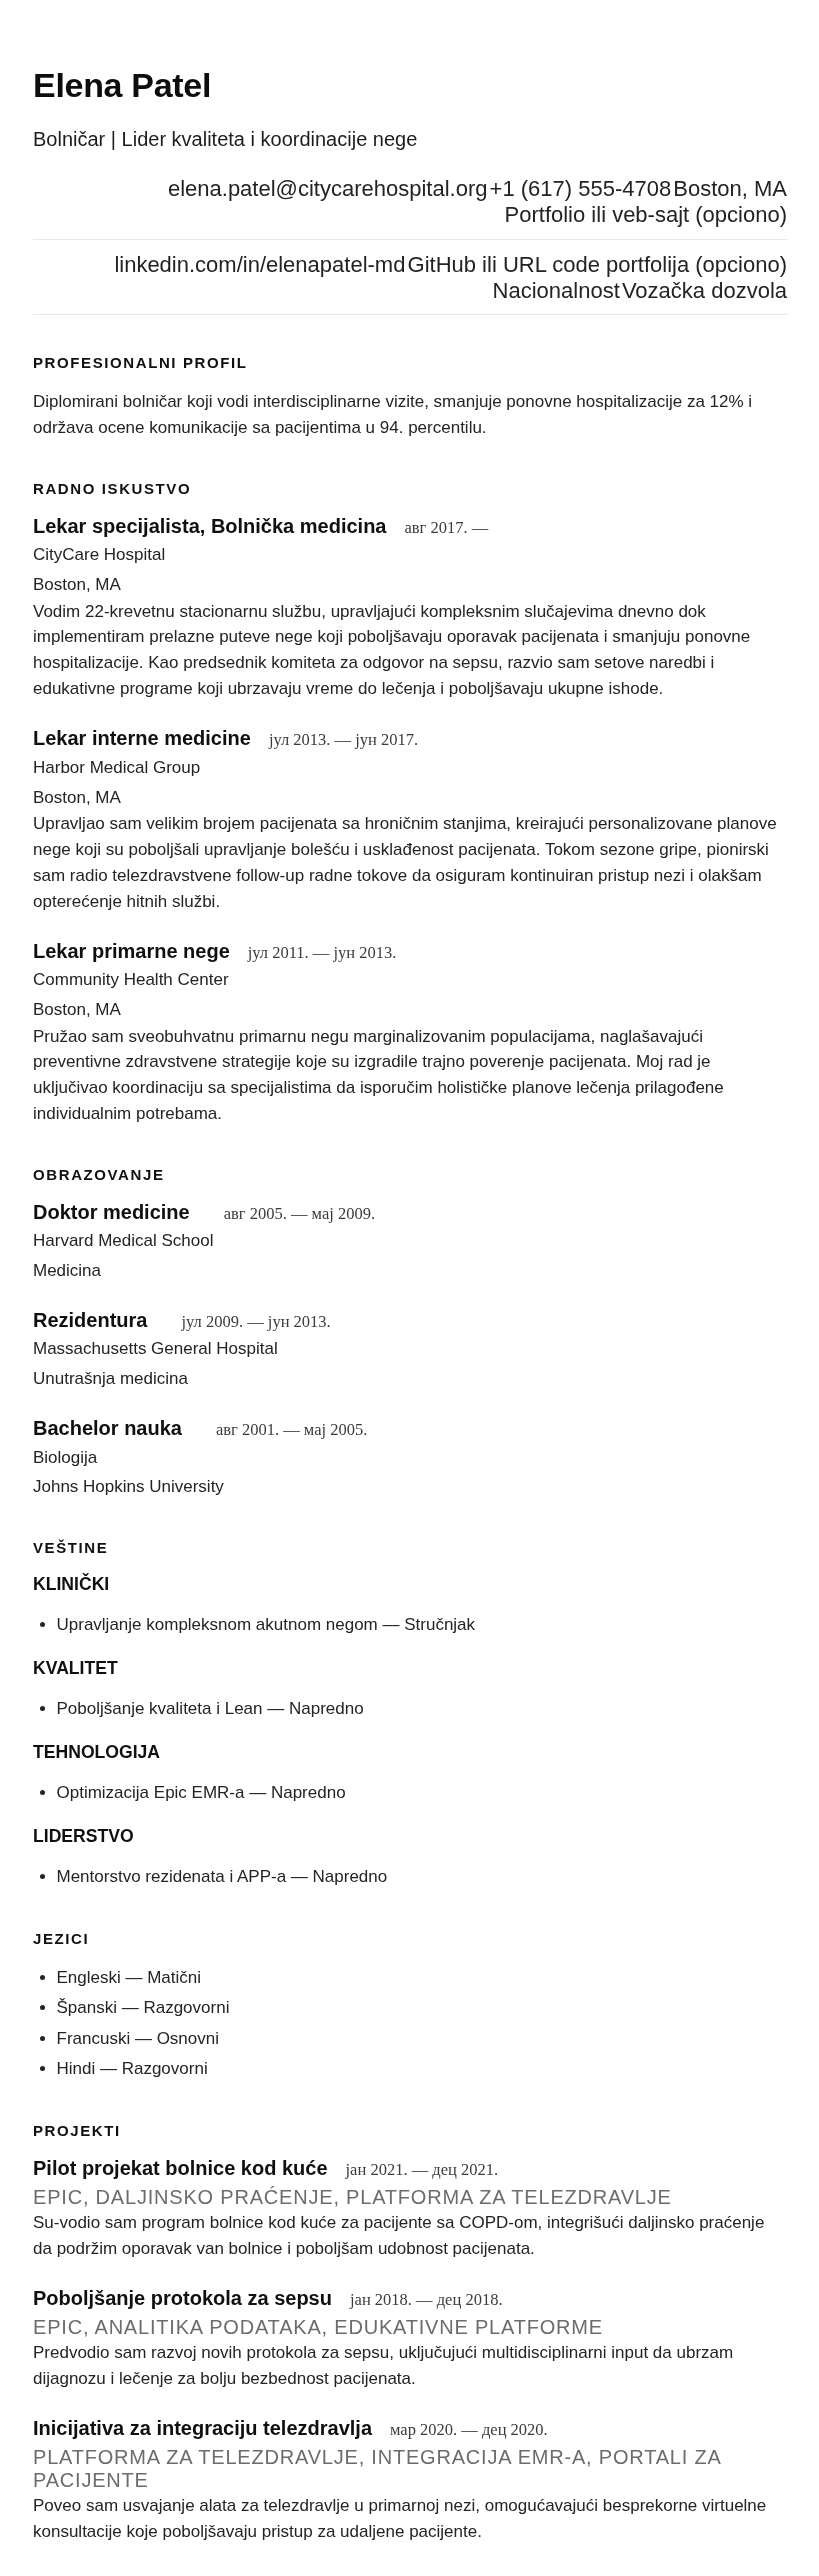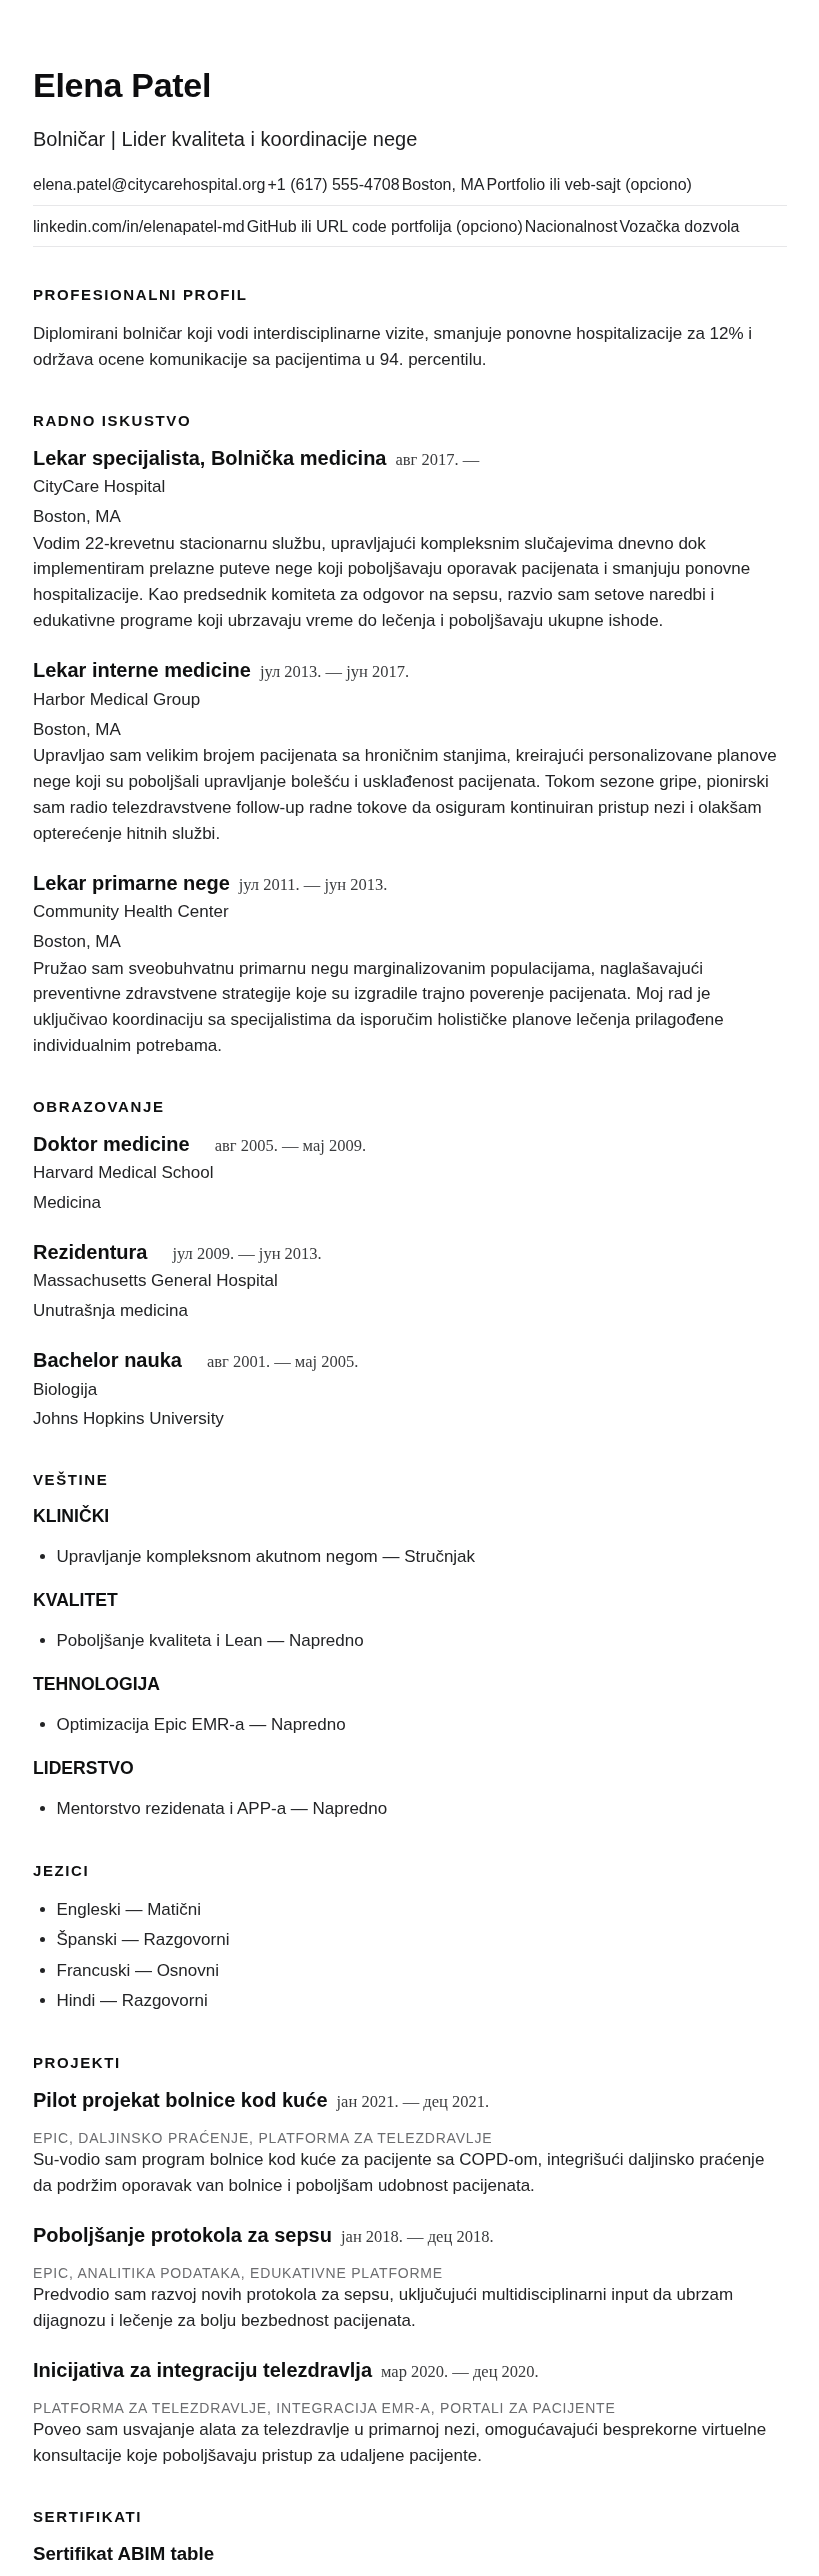--- a/index.html
+++ b/index.html
@@ -10,35 +10,35 @@
     font-family: "Liberation Sans", "DejaVu Sans", sans-serif;
     color: #1a1b1d;
     padding: 43px 33px 32px 33px;
     box-sizing: border-box;
   }
   .name { font-size: 34px; font-weight: 700; letter-spacing: -0.3px; color: #0d0d0f; }
   .subtitle { font-size: 20px; margin-top: 9px; color: #1c1d1f; }
   .contact-rows { margin-top: 14px; }
   .contact-row {
     display: flex; flex-wrap: wrap; column-gap: 2.1px;
-    font-size: 16px; color: #222326;
-    padding: 11.7px 0 10.7px; border-bottom: 1.1px solid #e7e7e9;
+    font-size: 22px; color: #222326;
+    padding: 11.7px 0 10.7px; border-bottom: 1.1px solid #e7e7e9; justify-content: flex-end;
   }
   .section { margin-top: 39px; }
   .section-heading { font-size: 15px; font-weight: 700; letter-spacing: 1.6px; color: #0f1011; }
   .section-body { margin-top: 18px; }
   .entry { margin-bottom: 25.6px; }
   .entry:last-child { margin-bottom: 0; }
-  .entry-title-row { display: flex; align-items: baseline; gap: 9px; flex-wrap: wrap; }
+  .entry-title-row { display: flex; align-items: baseline; gap: 18px; flex-wrap: wrap; }
   .entry-title { font-size: 20px; font-weight: 700; color: #0f1011; }
   .entry-dates { font-size: 16.5px; color: #3a3b3d; font-family: Liberation Serif, serif; }
   .edu-entry .entry-dates { margin-left: 16px; }
   .line { font-size: 17px; line-height: 1.5; color: #232426; margin-top: 4.3px; }
   .desc { font-size: 17px; line-height: 1.52; color: #232426; margin-top: 1px; }
-  .tags { font-size: 14px; letter-spacing: 0.8px; color: #6b6c6f; margin-top: 18px; }
+  .tags { font-size: 20px; letter-spacing: 0.8px; color: #6b6c6f; margin-top: 6px; }
   .group-name { font-size: 17.6px; font-weight: 700; color: #0f1011; margin-top: 19px; }
   .group-name.first { margin-top: 0; }
   ul.plain { margin: 8.5px 0 0 0; padding-left: 23.5px; }
   ul.plain li { font-size: 17px; line-height: 1.55; color: #232426; margin: 4.3px 0; }
   .cert { margin-bottom: 20px; }
   .cert:last-child { margin-bottom: 0; }
   .cert-title { font-size: 18.7px; font-weight: 700; color: #0f1011; }
 </style>
 </head>
 <body>

